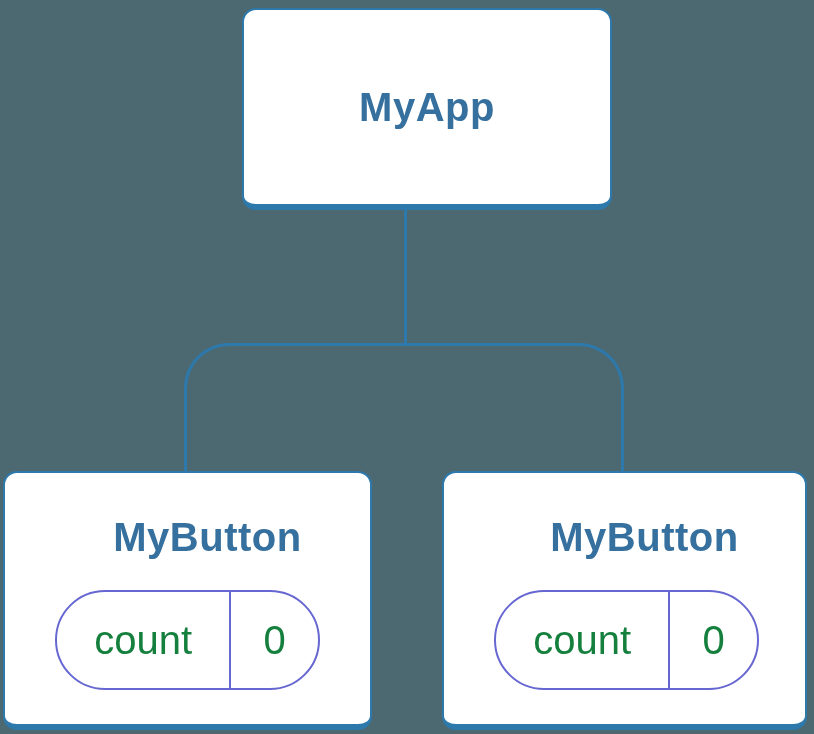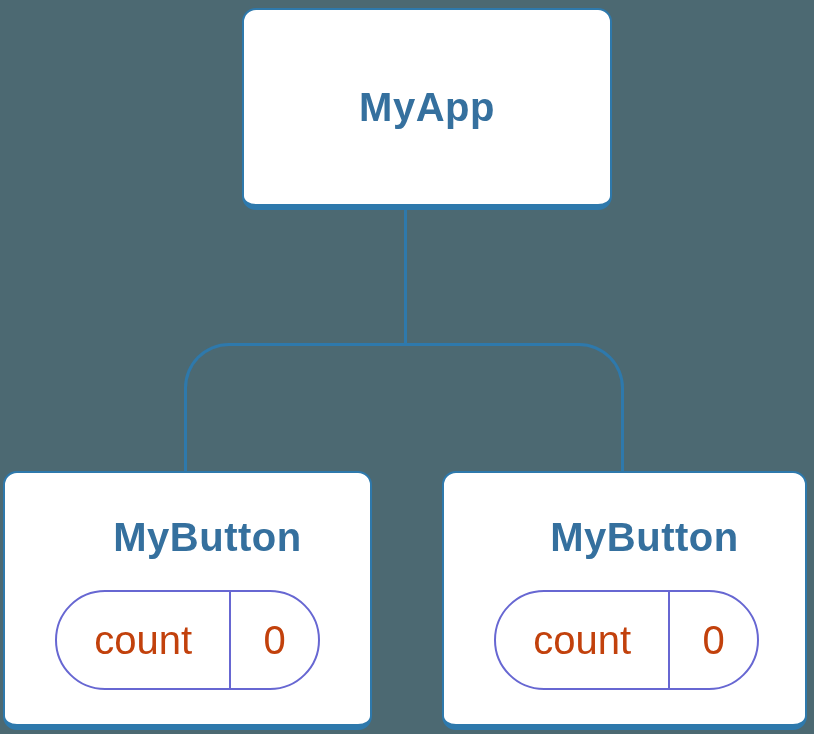--- a/index.html
+++ b/index.html
@@ -63,21 +63,21 @@
 
   
   .state-pill {
     position: absolute;
     left: 50px; top: 117px;
     width: 265px; height: 100px;
     border: 2px solid #6767D2;
     border-radius: 50px;
     box-sizing: border-box;
     display: flex;
-    color: #c2410c;
+    color: #15803d;
     font-size: 40px;
     font-weight: 500;
     background: #ffffff;
   }
   .state-name {
     flex: 0 0 66%;
     display: flex; align-items: center; justify-content: center;
     border-right: 2px solid #6767D2;
   }
   .state-value {

